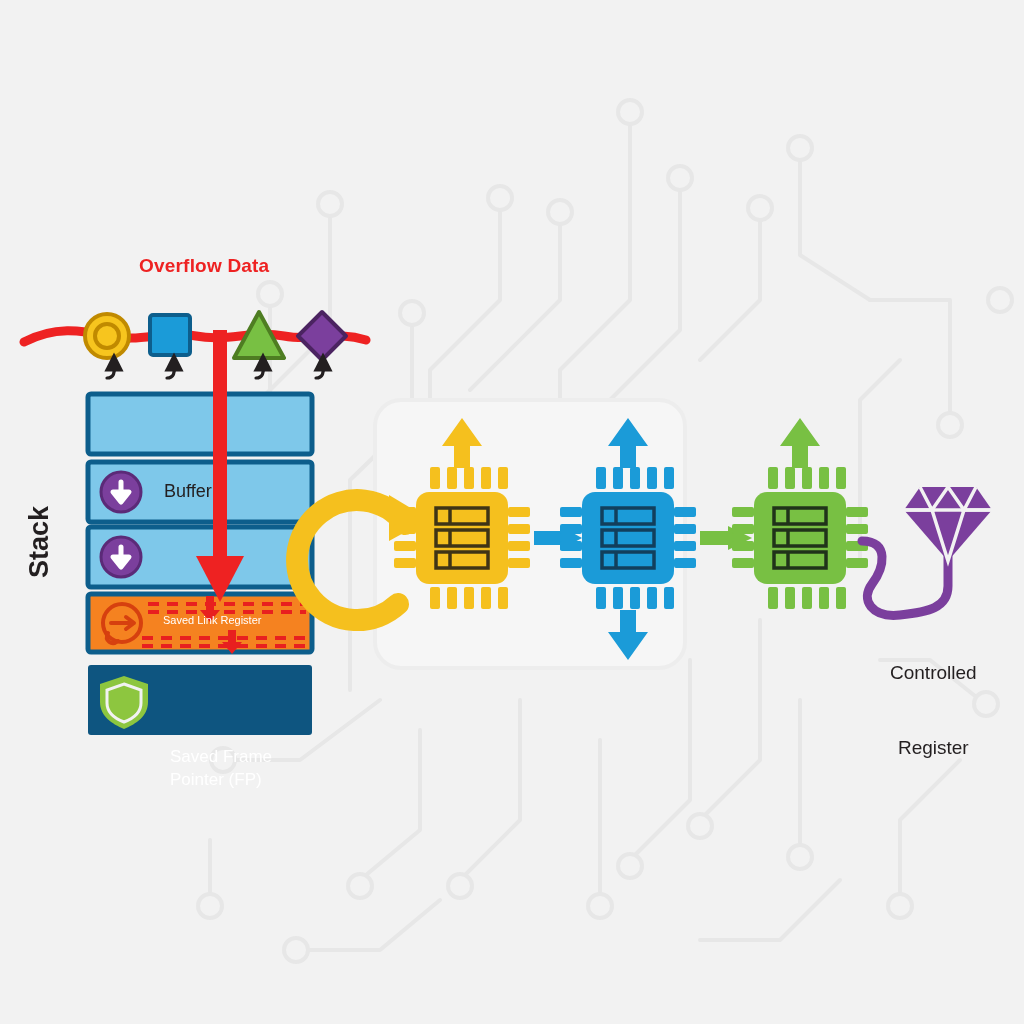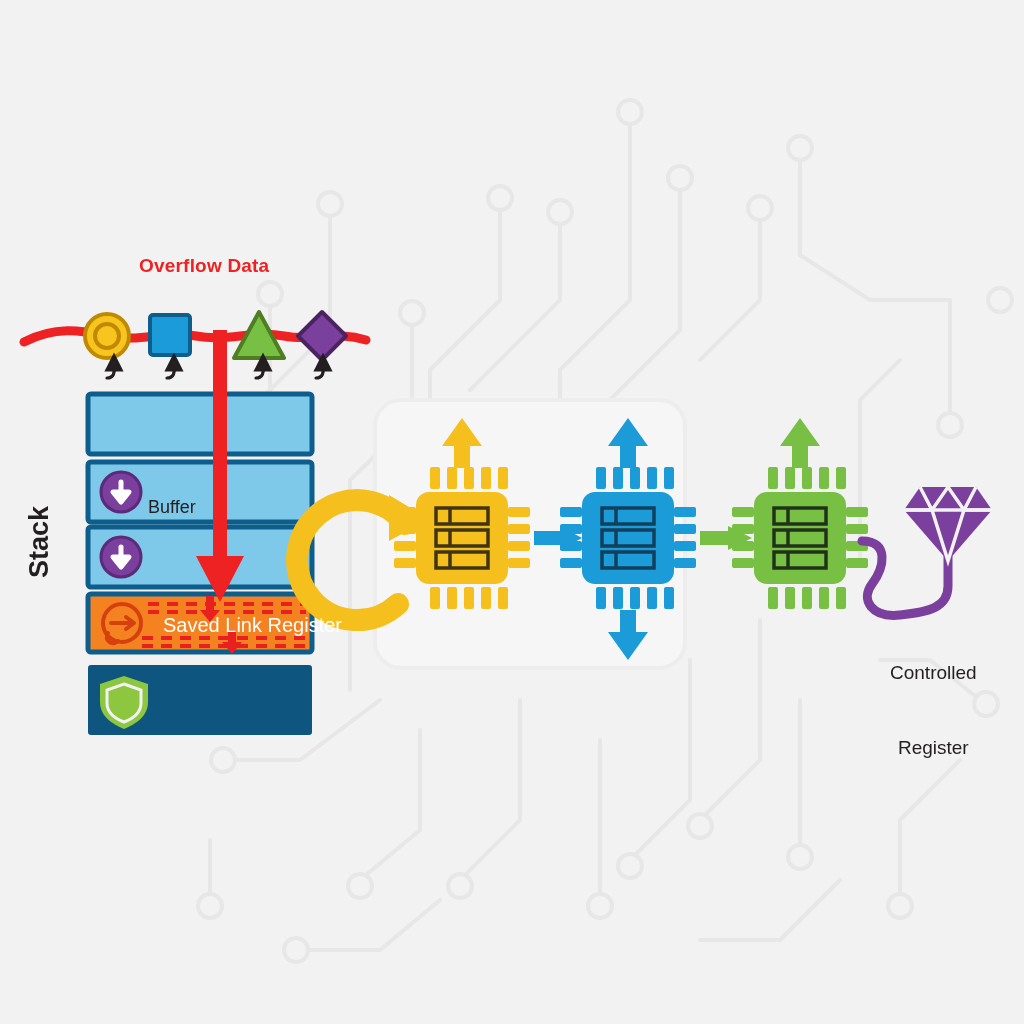--- a/index.html
+++ b/index.html
@@ -304,24 +304,28 @@
     </g>
   </svg>
 
   <div style="position:absolute;inset:0;">
 
     <div class="lbl" style="left:139px;top:255px;color:#ee2222;font-size:19px;font-weight:700;letter-spacing:0.2px;">Overflow Data</div>
 
     <div class="lbl" style="left:24px;top:578px;color:#231f20;font-size:27px;font-weight:700;
                 transform:rotate(-90deg);transform-origin:left top;">Stack</div>
 
-    <div class="lbl" style="left:148px;top:481px;color:#231f20;font-size:18px;font-weight:400;margin-top:16px;">Buffer</div>
-
-    <div class="lbl" style="left:163px;top:614px;color:#ffffff;font-size:20px;font-weight:400;">Saved Link Register</div>
-
+    <div class="lbl" style="left:164px;top:481px;color:#231f20;font-size:18px;font-weight:400;">Buffer</div>
+
+    <div class="lbl" style="left:163px;top:614px;color:#ffffff;font-size:11px;font-weight:400;">Saved Link Register</div>
+
+    <div class="lbl" style="left:170px;top:676px;color:#ffffff;font-size:17px;line-height:23px;">
+      
+      <span id="fpText"><div>Saved Frame</div><div>Pointer (FP)</div></span>
+    </div>
 
     <div class="lbl" style="left:890px;top:610px;color:#231f20;font-size:19px;line-height:25px;text-align:center;">
       <div>Controlled</div>
       <div>Register</div>
     </div>
 
   </div>
 </div>
 
 </body></html>

